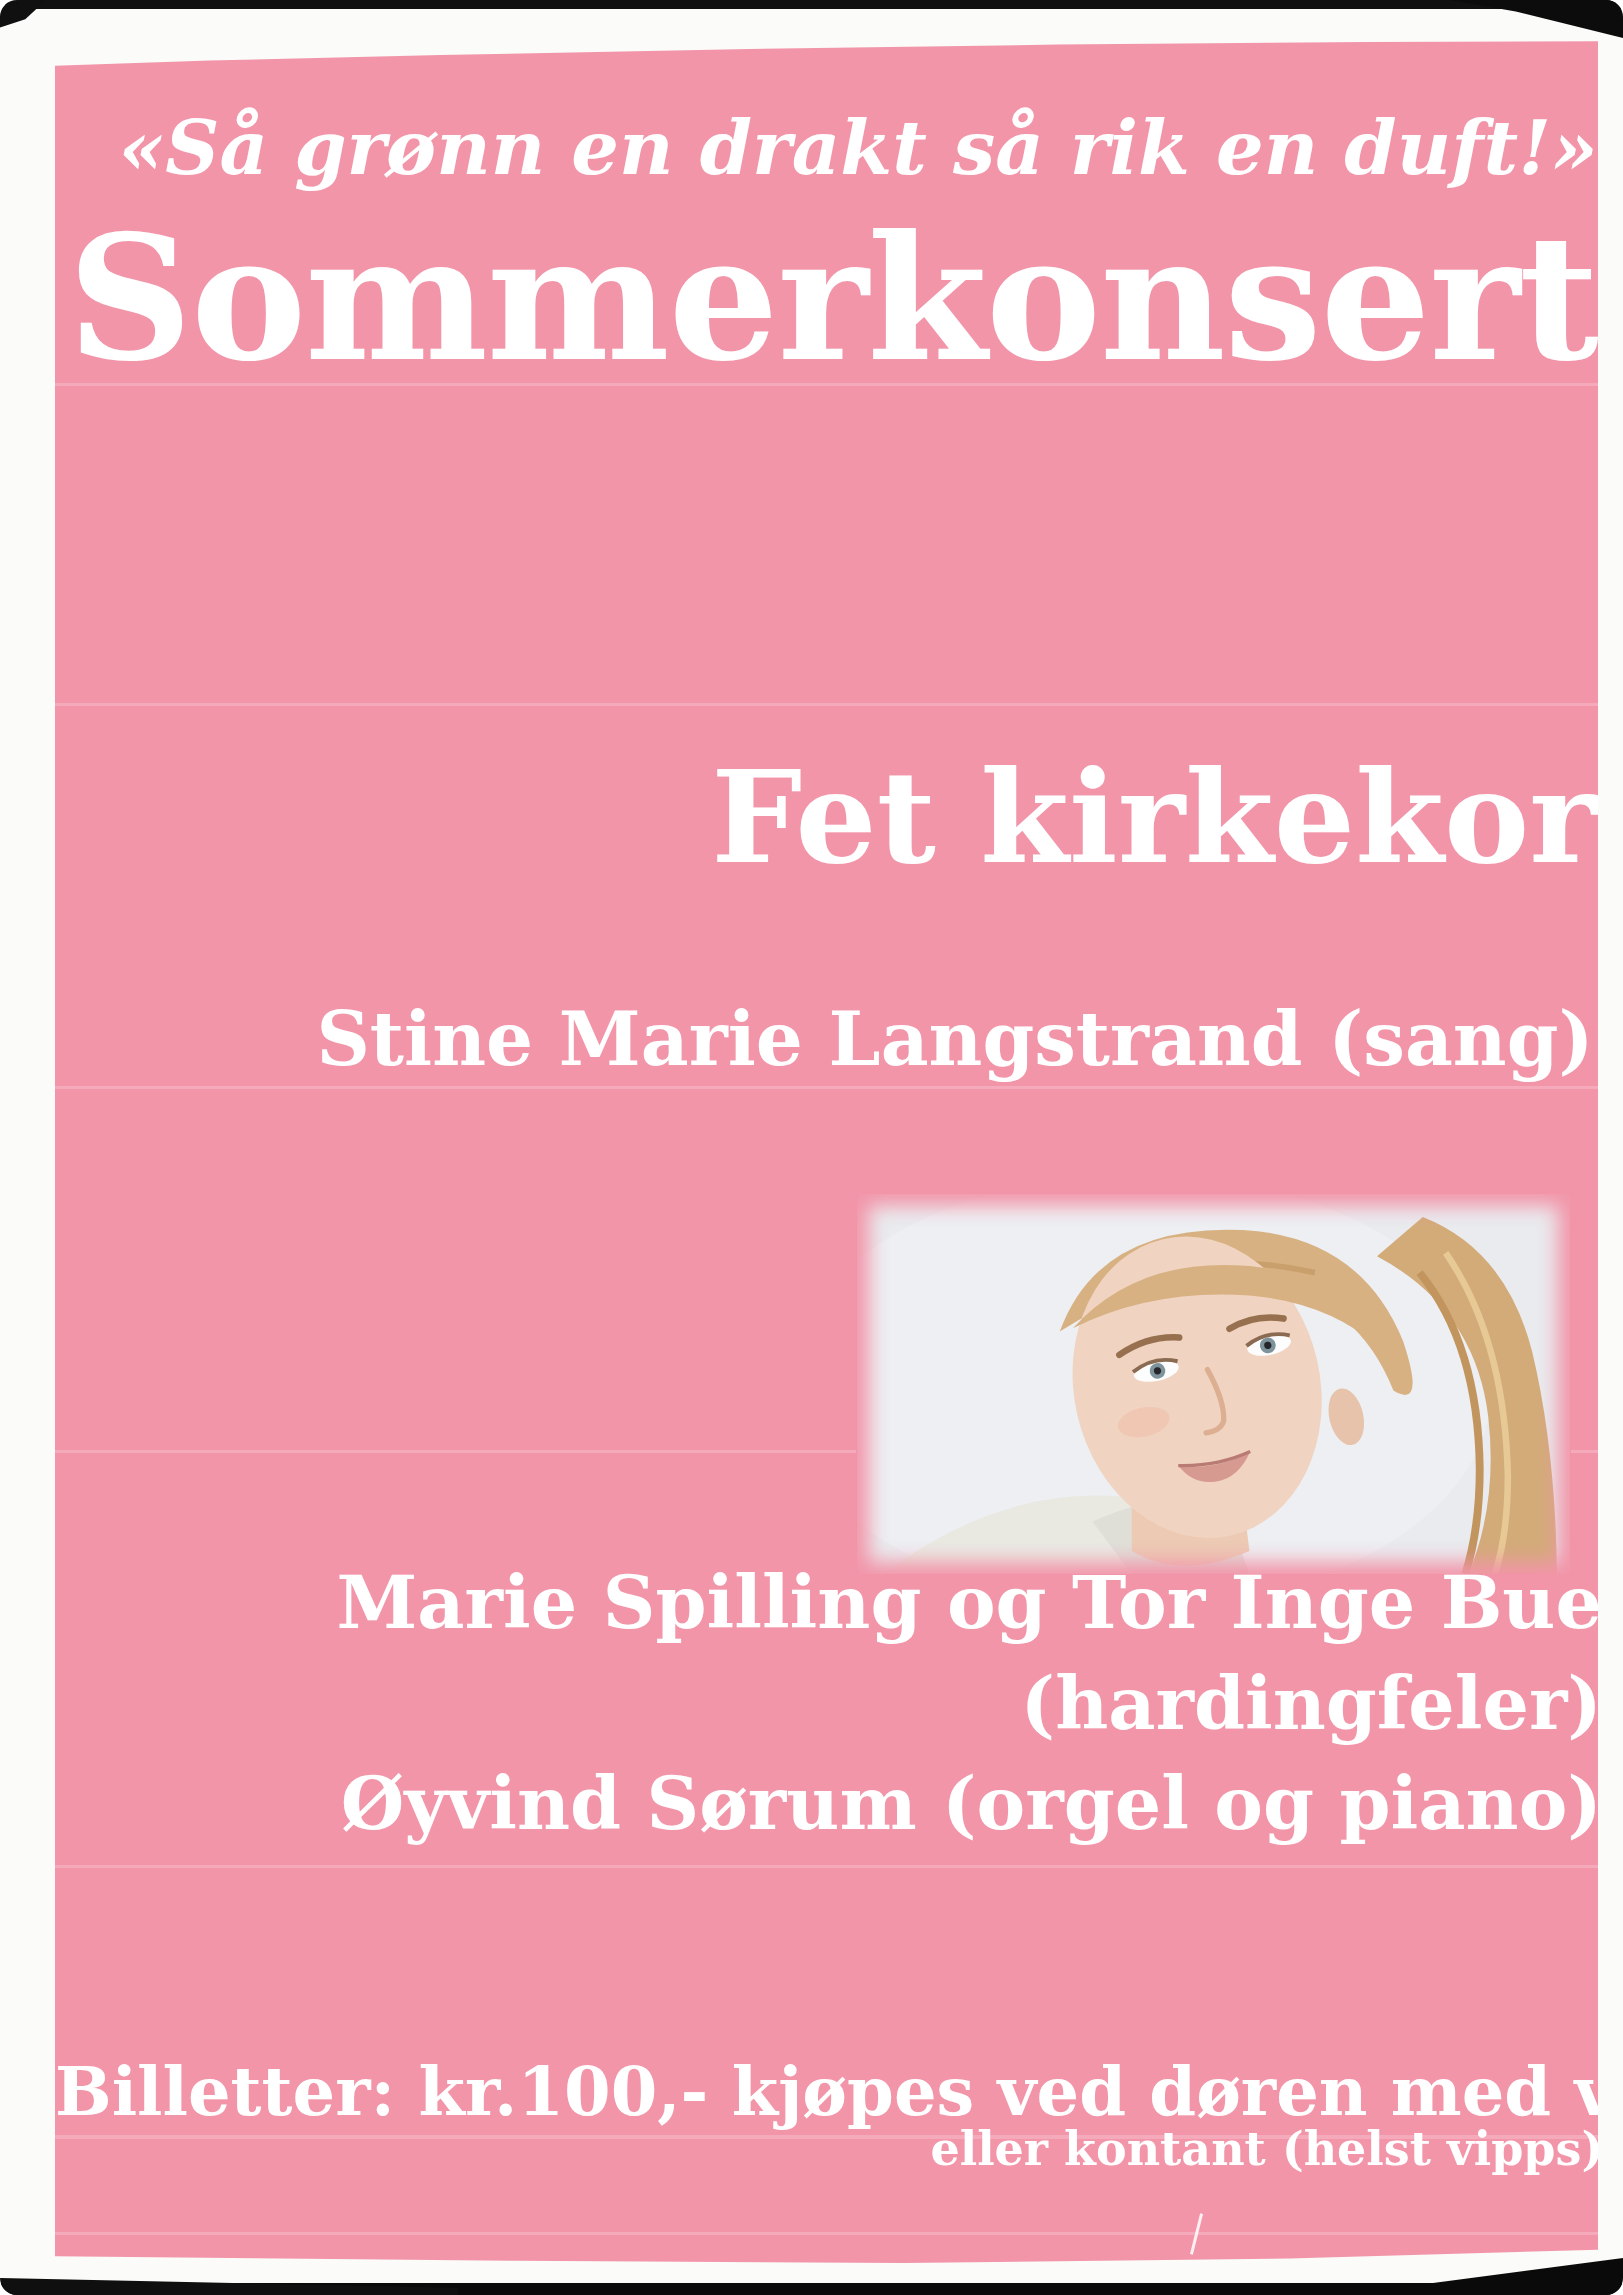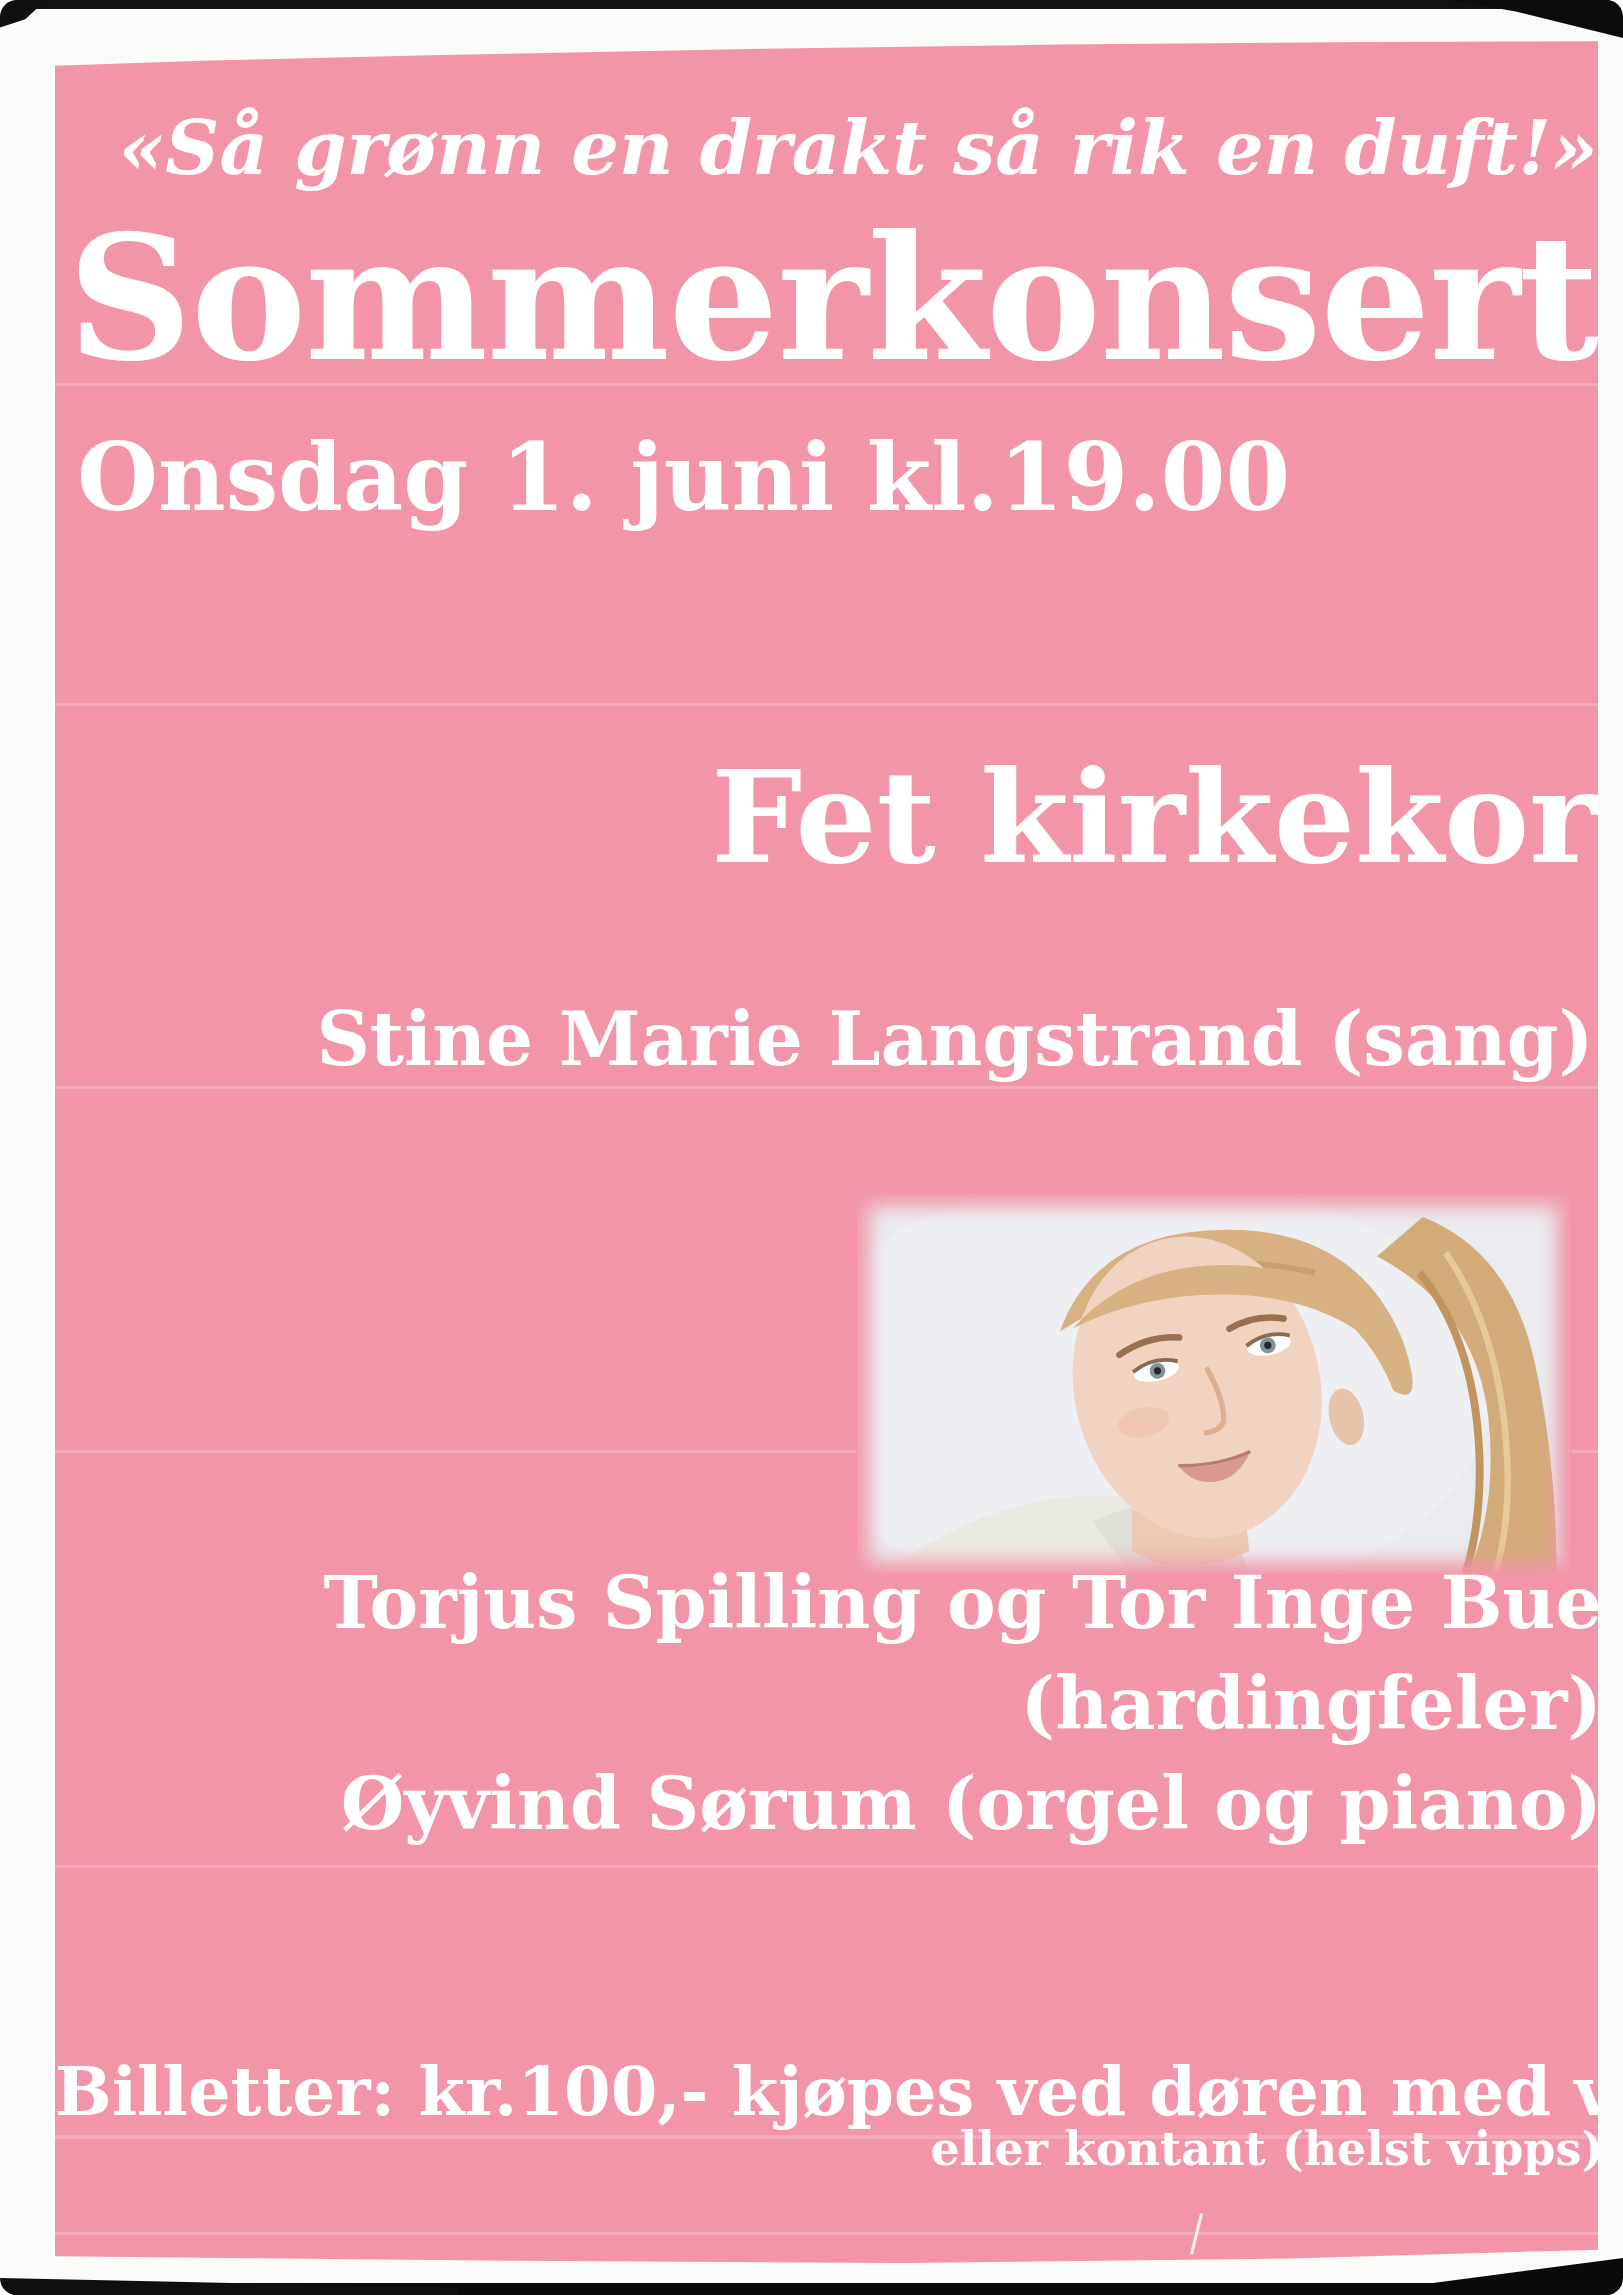--- a/index.html
+++ b/index.html
@@ -110,21 +110,20 @@
     <div class="streak" style="top:664px; height:2.6px;"></div>
     <div class="streak" style="top:1047px; height:3.3px;"></div>
     <div class="streak" style="top:1411px; height:2.6px;"></div>
     <div class="streak" style="top:1826px; height:3.3px;"></div>
     <div class="streak" style="top:2096px; height:3.9px;"></div>
     <div class="streak" style="top:2193px; height:3.3px;"></div>
     <div class="scratch"></div>
 
     <div class="line quote">«Så grønn en drakt så rik en duft!»</div>
     <div class="line title">Sommerkonsert</div>
-    <div class="line date">Onsdag 1. juni kl.19.00</div>
     <div class="line kor1">Fet kirkekor</div>
     <div class="line soloist">Stine Marie Langstrand (sang)</div>
 
     <div class="photo">
       <svg viewBox="0 0 1090 580" preserveAspectRatio="none">
         <rect width="1090" height="580" fill="#e9ebee"></rect>
         <ellipse cx="430" cy="300" rx="540" ry="330" fill="#edeff2"></ellipse>
 
         <path d="M40,580 Q240,430 450,468 L520,580 Z" fill="#e9e9e2"></path>
         <path d="M360,500 Q470,450 560,470 L600,580 L420,580 Z" fill="#dfdfd8"></path>
@@ -161,21 +160,21 @@
 
           <path d="M468,406 q54,20 112,2 q-26,36 -60,34 q-36,-2 -52,-36 Z" fill="#d79a90"></path>
           <path d="M468,406 q58,14 112,2" stroke="#b97b74" stroke-width="5" fill="none"></path>
 
           <ellipse cx="430" cy="330" rx="40" ry="22" fill="#eebfa8" opacity="0.6"></ellipse>
         </g>
       </svg>
     </div>
 
     <div class="performers">
-      <div>Torjus Spilling og Tor Inge Bue</div>
+      <div>Marie Spilling og Tor Inge Bue</div>
       <div>(hardingfeler)</div>
       <div>Øyvind Sørum (orgel og piano)</div>
     </div>
 
     <div class="line tix1">Billetter: kr.100,- kjøpes ved døren med vipps</div>
     <div class="line tix2">eller kontant (helst vipps)</div>
 
   </div>
 </div>
 

